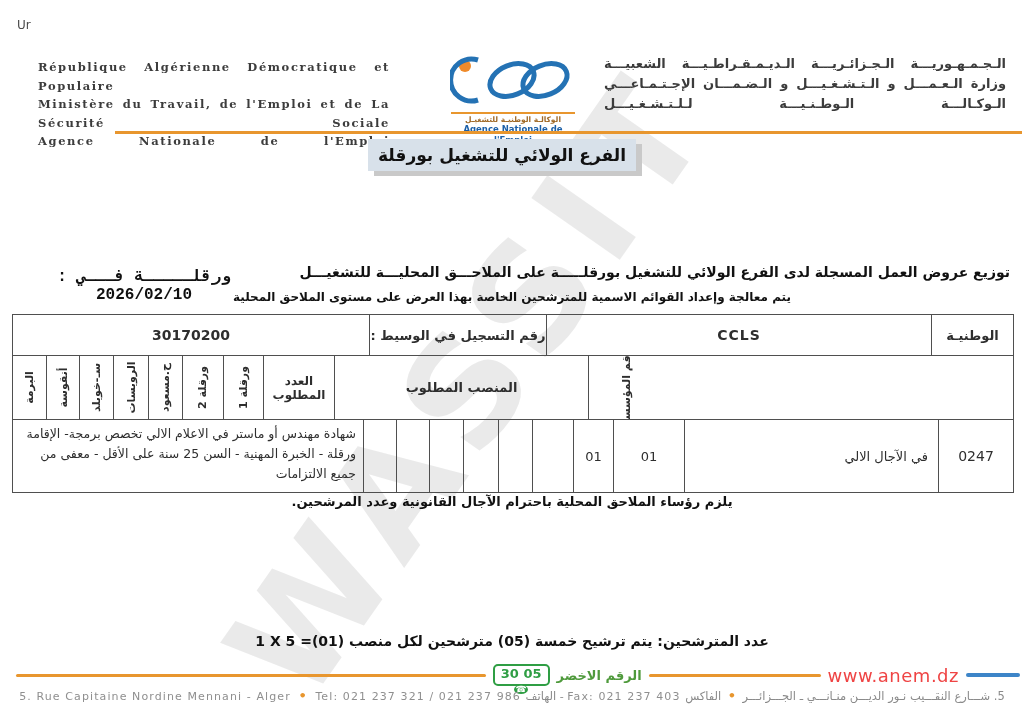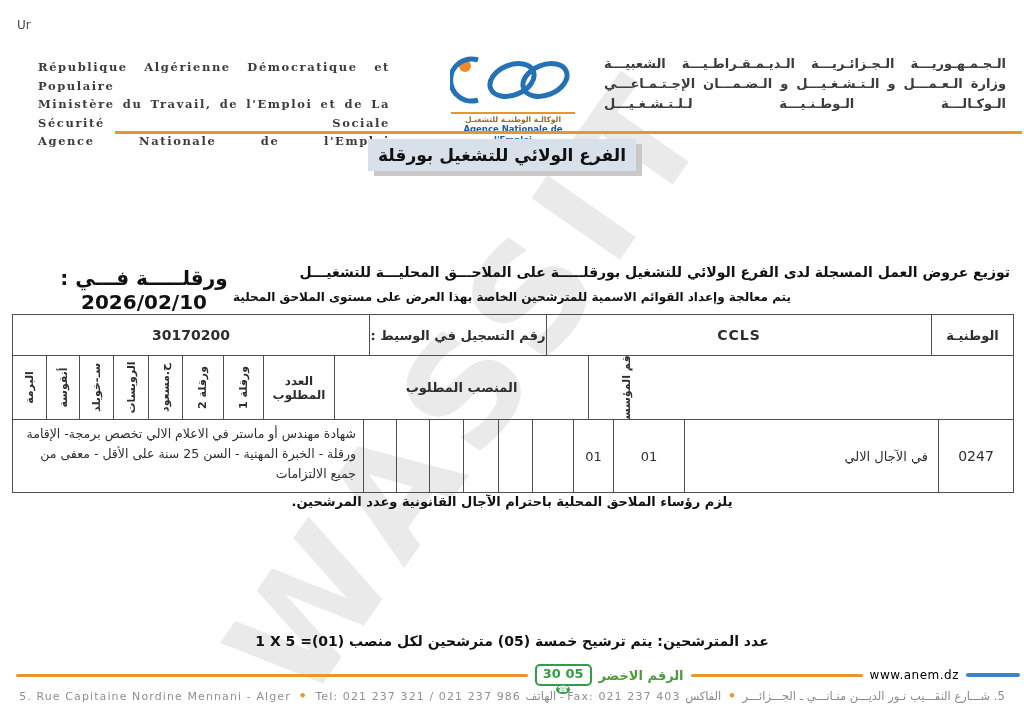--- a/index.html
+++ b/index.html
@@ -24,21 +24,21 @@
   .logo-cap-ar{font-size:7.5px;color:#a06a28;font-weight:bold;line-height:9px;}
   .logo-cap-fr{font-size:8.5px;color:#1b5fa8;font-weight:bold;line-height:11px;}
   .ar-block{right:18px;top:54px;width:402px;font-size:13px;font-weight:bold;
             color:#3c3c3c;line-height:20px;}
   .ar-block div{text-align:justify;text-align-last:justify;}
   .orange-rule{left:115px;top:131px;right:2px;height:3px;background:#e8962e;}
   .title-box{left:368px;top:139px;width:268px;height:32px;background:#d8e1ea;
              box-shadow:6px 5px 0 #c9c9c9;display:flex;align-items:center;justify-content:center;
              font-size:17px;font-weight:bold;color:#111;}
   
-  .date-line{left:30px;top:266px;width:228px;text-align:center;font-size:20px;font-weight:bold;color:#111;}
+  .date-line{left:30px;top:266px;width:228px;text-align:center;font-size:16px;font-weight:bold;color:#111;font-family:Liberation Mono, monospace;}
   .heading{right:14px;top:264px;font-size:14px;font-weight:bold;color:#111;}
   .subheading{left:0;top:290px;width:100%;text-align:center;font-size:12px;font-weight:bold;color:#111;}
   
   .tbl{left:12px;top:314px;width:1000px;border:1.5px solid #4f4f4f;box-sizing:content-box;background:transparent;}
   .trow{display:flex;}
   .trow + .trow{border-top:1px solid #4f4f4f;}
   .cell{border-left:1px solid #4f4f4f;box-sizing:border-box;display:flex;
         align-items:center;justify-content:center;overflow:hidden;}
   .cell:first-child{border-left:none;}
   .r1{height:40px;}
@@ -58,21 +58,21 @@
   
   .frow{left:16px;top:663px;right:4px;height:24px;display:flex;align-items:center;gap:7px;}
   .oline{height:3px;background:#e8962e;border-radius:2px;}
   .grow{flex:1;}
   .w170{width:172px;}
   .green-badge{display:flex;align-items:center;gap:4px;border:2px solid #2f9e44;border-radius:5px;
                background:#fff;padding:0 6px;height:18px;font-weight:bold;color:#2f9e44;font-size:13px;flex-direction:column;}
   .phone-ic{display:inline-flex;align-items:center;justify-content:center;width:14px;height:14px;
             border-radius:50%;background:#2f9e44;color:#fff;font-size:9px;line-height:1;}
   .green-label{color:#4f9a3c;font-weight:bold;font-size:13px;}
-  .site{color:#000000;font-size:12px;letter-spacing:0.5px;}
+  .site{color:#ef4444;font-size:18px;letter-spacing:0.5px;}
   .bline{width:54px;height:4px;background:#3d85c8;border-radius:2px;}
   .address{left:0;top:688px;width:100%;text-align:center;font-size:11px;color:#8f8f8f;
            letter-spacing:1.1px;white-space:nowrap;}
   .address .ar-seg{letter-spacing:0;font-size:11.5px;color:#8a8a8a;}
   .odot{color:#e8962e;font-weight:bold;font-size:13px;margin:0 3px;}
 </style>
 </head>
 <body>
 
 <div class="page">

